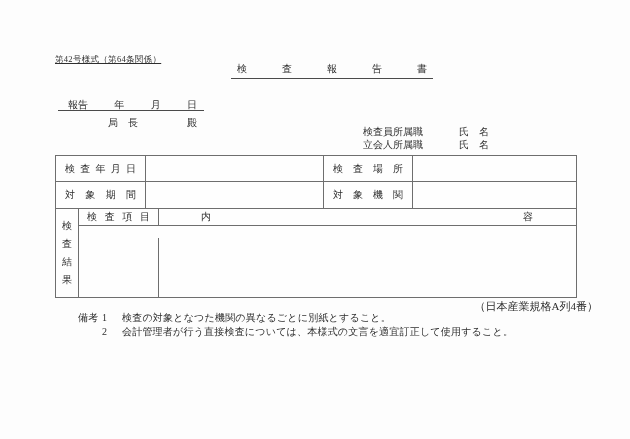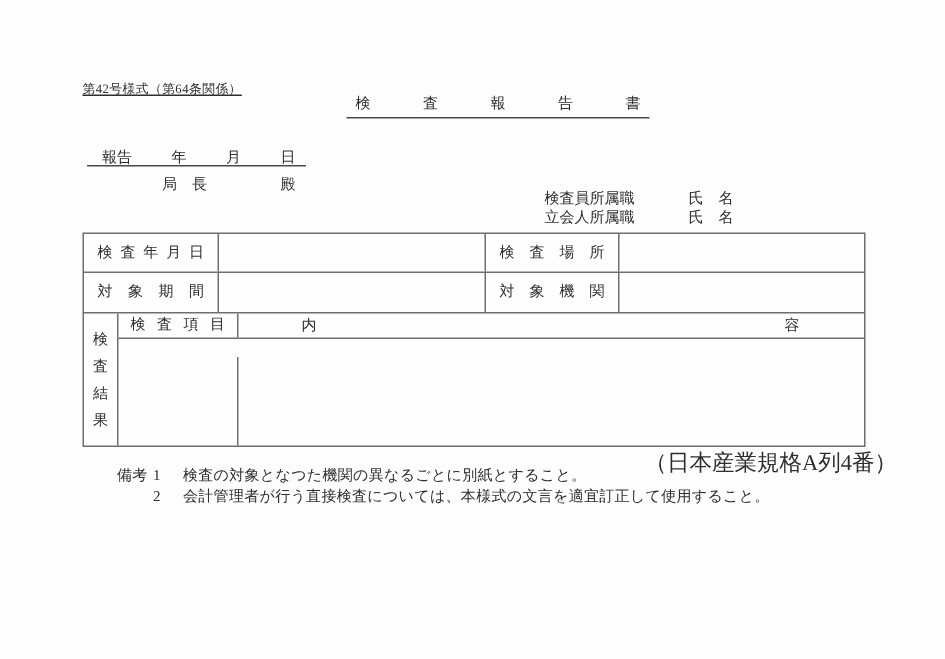--- a/index.html
+++ b/index.html
@@ -130,21 +130,21 @@
   .result-body { flex: 1; display: flex; }
   .item-b { width: 80px; }
   .content-b { flex: 1; }
 
   
   .paper-note {
     position: absolute;
     top: 299px;
     left: 0; right: 32px;
     text-align: right;
-    font-size: 15px;
+    font-size: 11px;
   }
   .remarks {
     position: absolute;
     left: 78px; top: 312px;
     width: 500px;
   }
   .remark-row {
     display: flex;
     line-height: 11px;
     margin-bottom: 3px;

